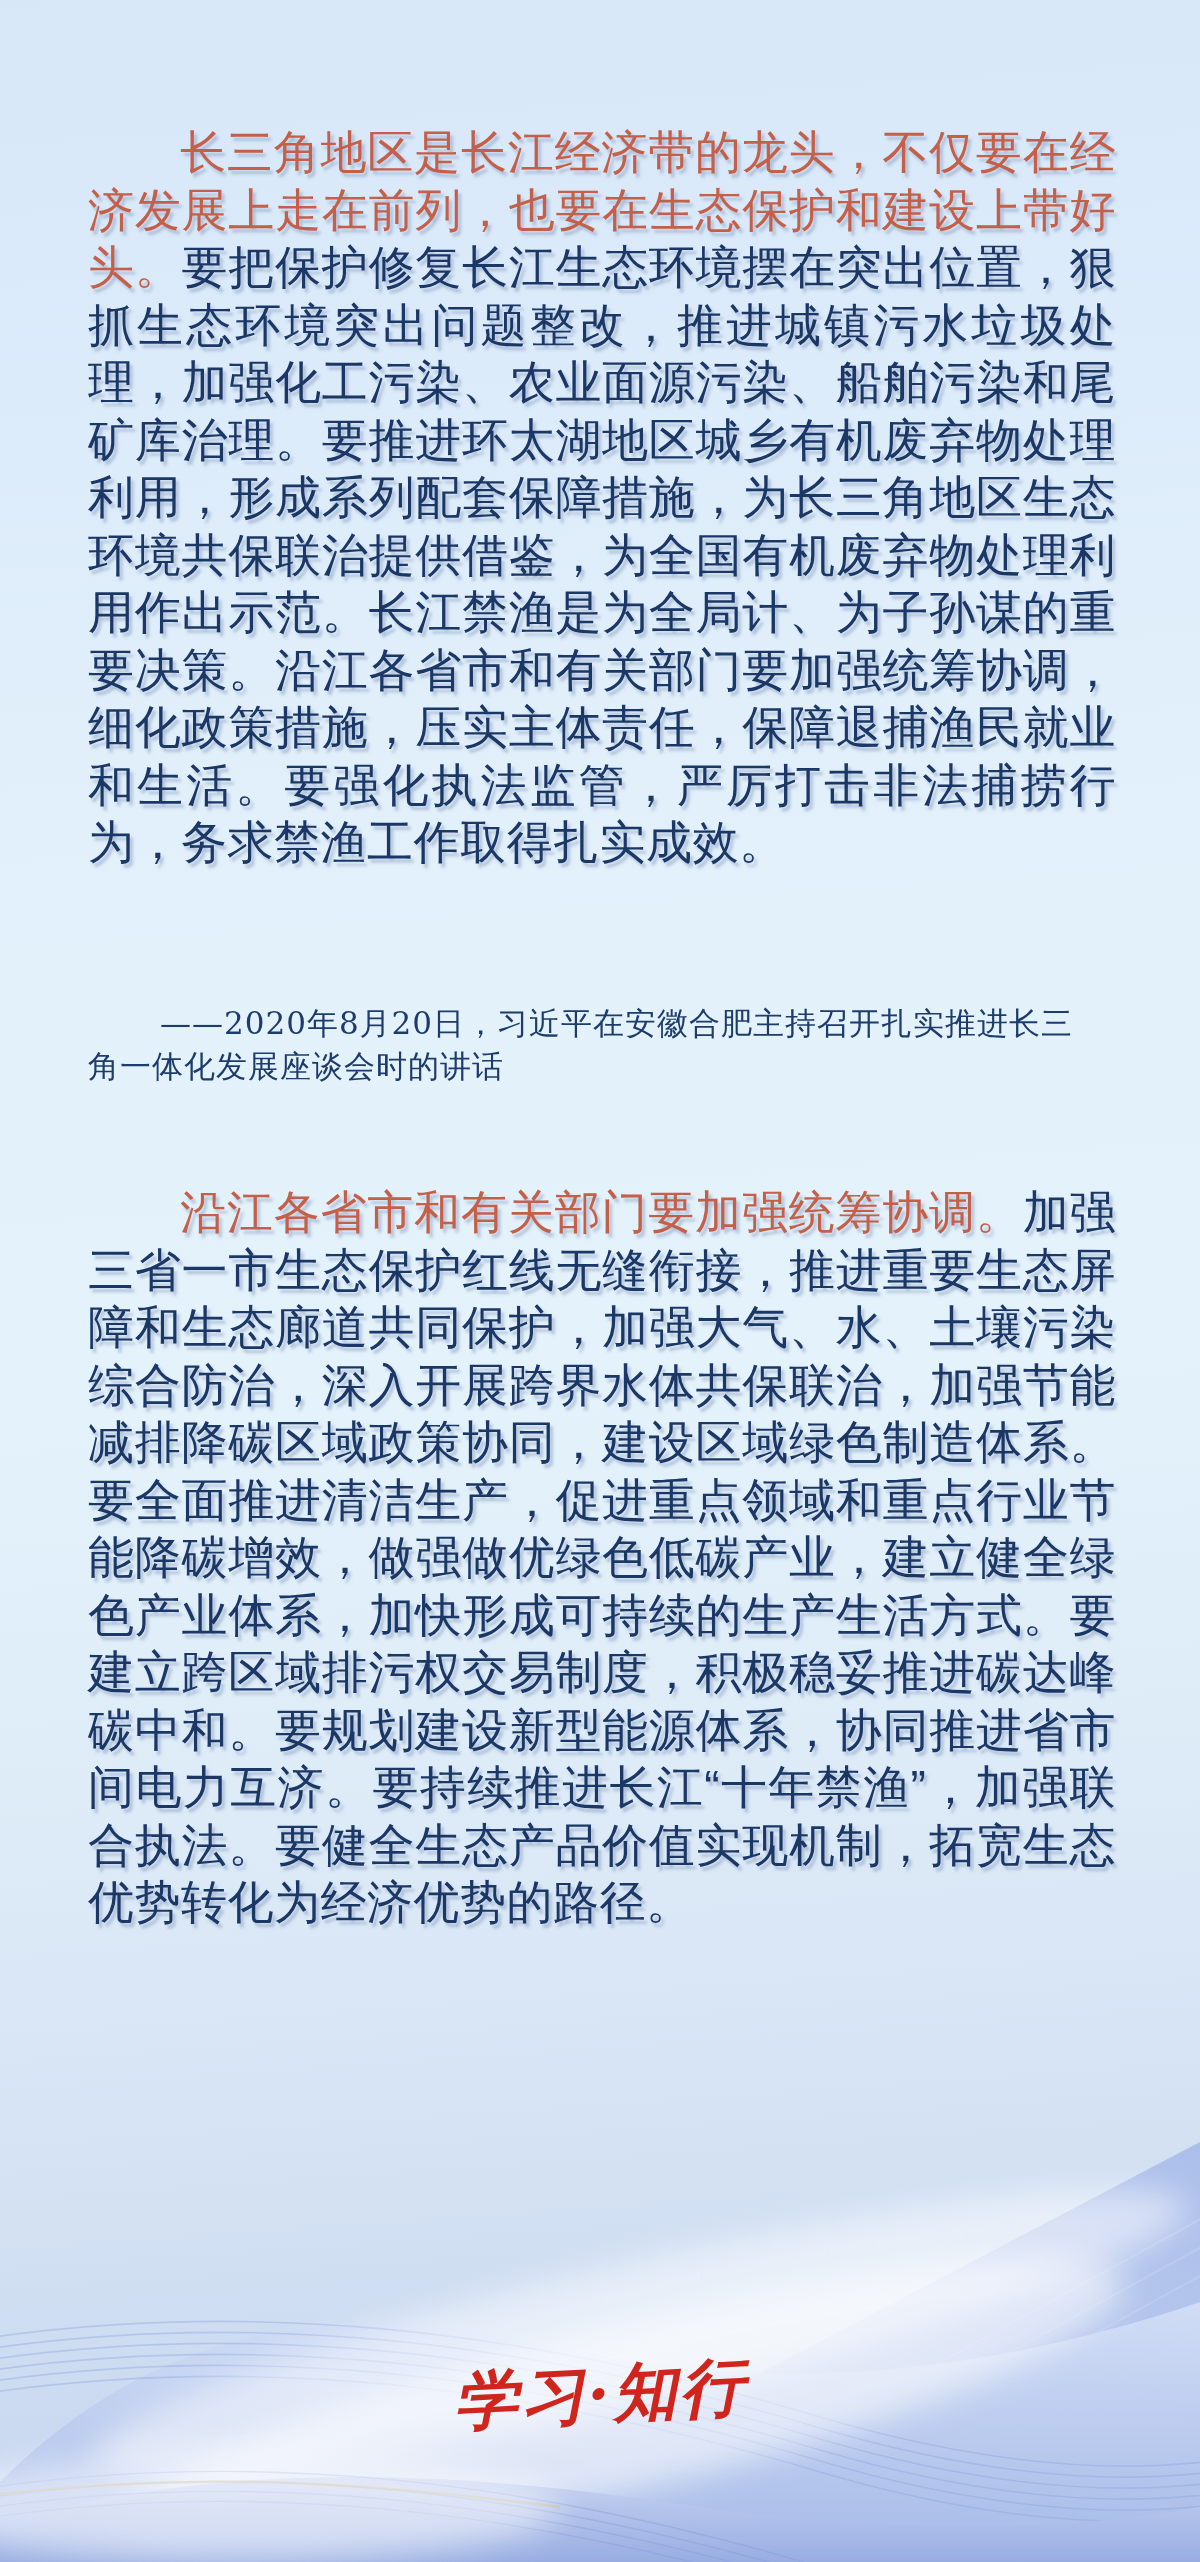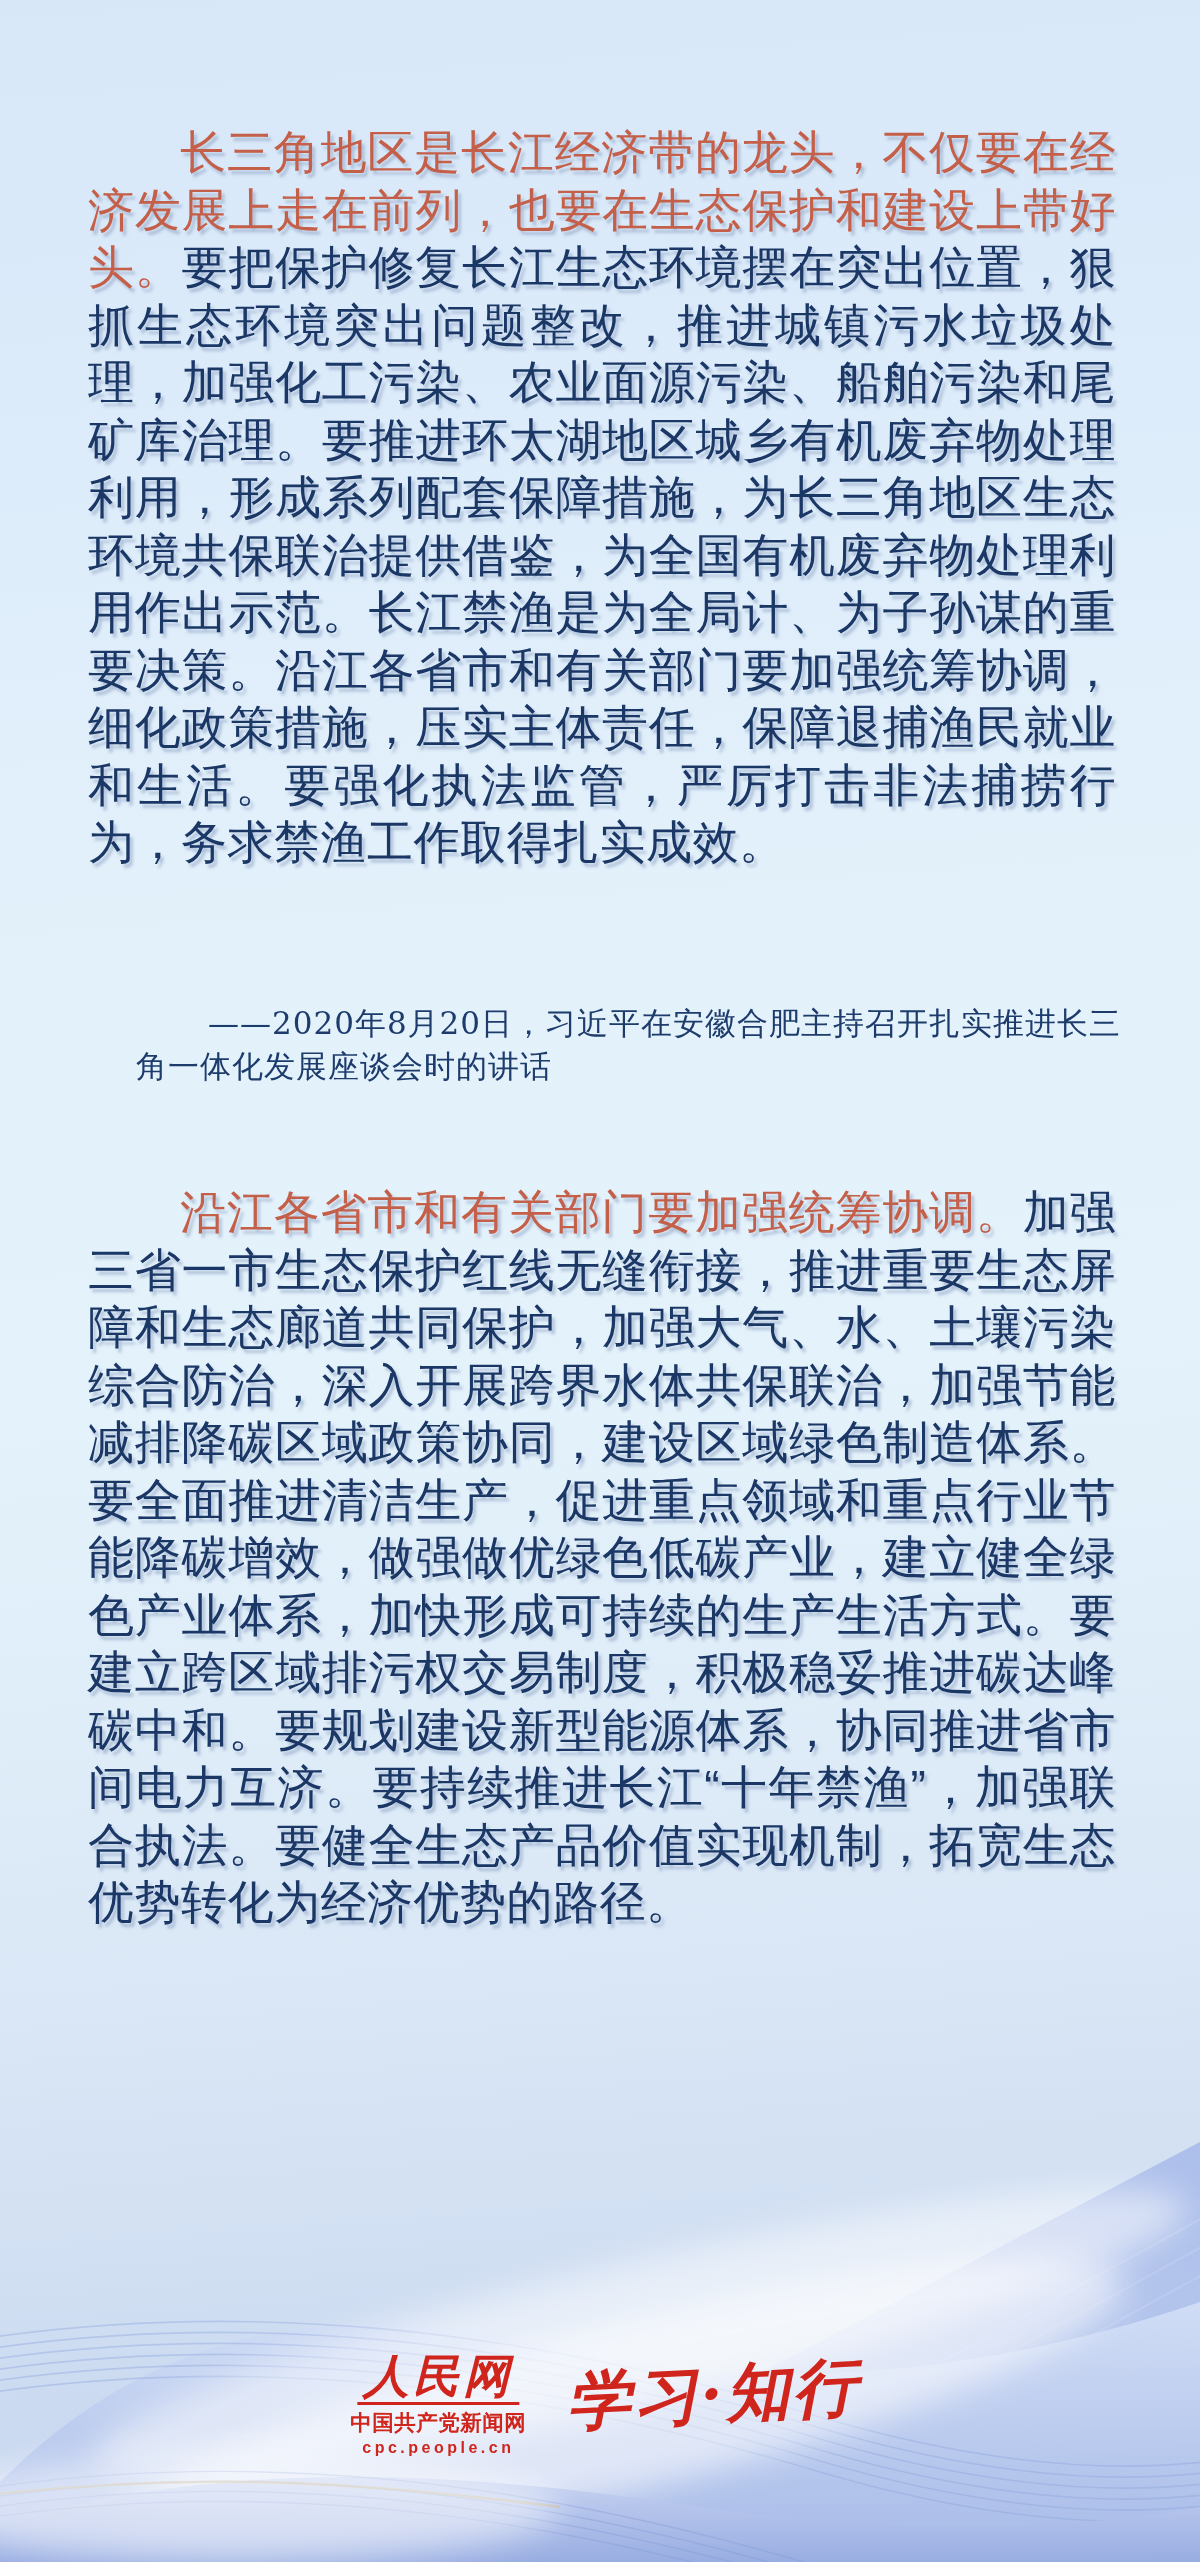--- a/index.html
+++ b/index.html
@@ -25,21 +25,21 @@
   .quote .hl{color:#c4604a;}
   .q1{top:124px;}
   .q2{top:1184px;}
   
   .attr{
     position:absolute;left:88px;width:1010px;margin:0;
     font-family:"DejaVu Serif",serif;
     font-size:31px;line-height:43px;letter-spacing:1px;
     color:#1d3c6c;text-indent:72px;
   }
-  .a1{top:1002px;margin-left:48px;}
+  .a1{top:1002px;}
   .a2{top:2062px;}
   
   .wave{position:absolute;left:0;bottom:0;width:1200px;height:560px;display:block;}
   
   .footer{
     position:absolute;top:2352px;left:50%;
     transform:translateX(-50%);
     display:flex;align-items:flex-start;gap:30px;
     color:#d0251c;white-space:nowrap;
   }
@@ -119,22 +119,16 @@
   </svg>
 
   <p class="quote q1"><span class="hl">长三角地区是长江经济带的龙头，不仅要在经济发展上走在前列，也要在生态保护和建设上带好头。</span><span>要把保护修复长江生态环境摆在突出位置，狠抓生态环境突出问题整改，推进城镇污水垃圾处理，加强化工污染、农业面源污染、船舶污染和尾矿库治理。要推进环太湖地区城乡有机废弃物处理利用，形成系列配套保障措施，为长三角地区生态环境共保联治提供借鉴，为全国有机废弃物处理利用作出示范。长江禁渔是为全局计、为子孙谋的重要决策。沿江各省市和有关部门要加强统筹协调，细化政策措施，压实主体责任，保障退捕渔民就业和生活。要强化执法监管，严厉打击非法捕捞行为，务求禁渔工作取得扎实成效。</span></p>
 
   <p class="attr a1">——2020年8月20日，习近平在安徽合肥主持召开扎实推进长三角一体化发展座谈会时的讲话</p>
 
   <p class="quote q2"><span class="hl">沿江各省市和有关部门要加强统筹协调。</span><span>加强三省一市生态保护红线无缝衔接，推进重要生态屏障和生态廊道共同保护，加强大气、水、土壤污染综合防治，深入开展跨界水体共保联治，加强节能减排降碳区域政策协同，建设区域绿色制造体系。要全面推进清洁生产，促进重点领域和重点行业节能降碳增效，做强做优绿色低碳产业，建立健全绿色产业体系，加快形成可持续的生产生活方式。要建立跨区域排污权交易制度，积极稳妥推进碳达峰碳中和。要规划建设新型能源体系，协同推进省市间电力互济。要持续推进长江“十年禁渔”，加强联合执法。要健全生态产品价值实现机制，拓宽生态优势转化为经济优势的路径。</span></p>
 
 
   <div class="footer">
-    <div class="people-block">
-      <div class="people-script">人民网</div>
-      <div class="people-rule"></div>
-      <div class="site-name">中国共产党新闻网</div>
-      <div class="site-url">cpc.people.cn</div>
-    </div>
     <div class="brand-script">学习·知行</div>
   </div>
 
 </div>
 
 </body></html>

